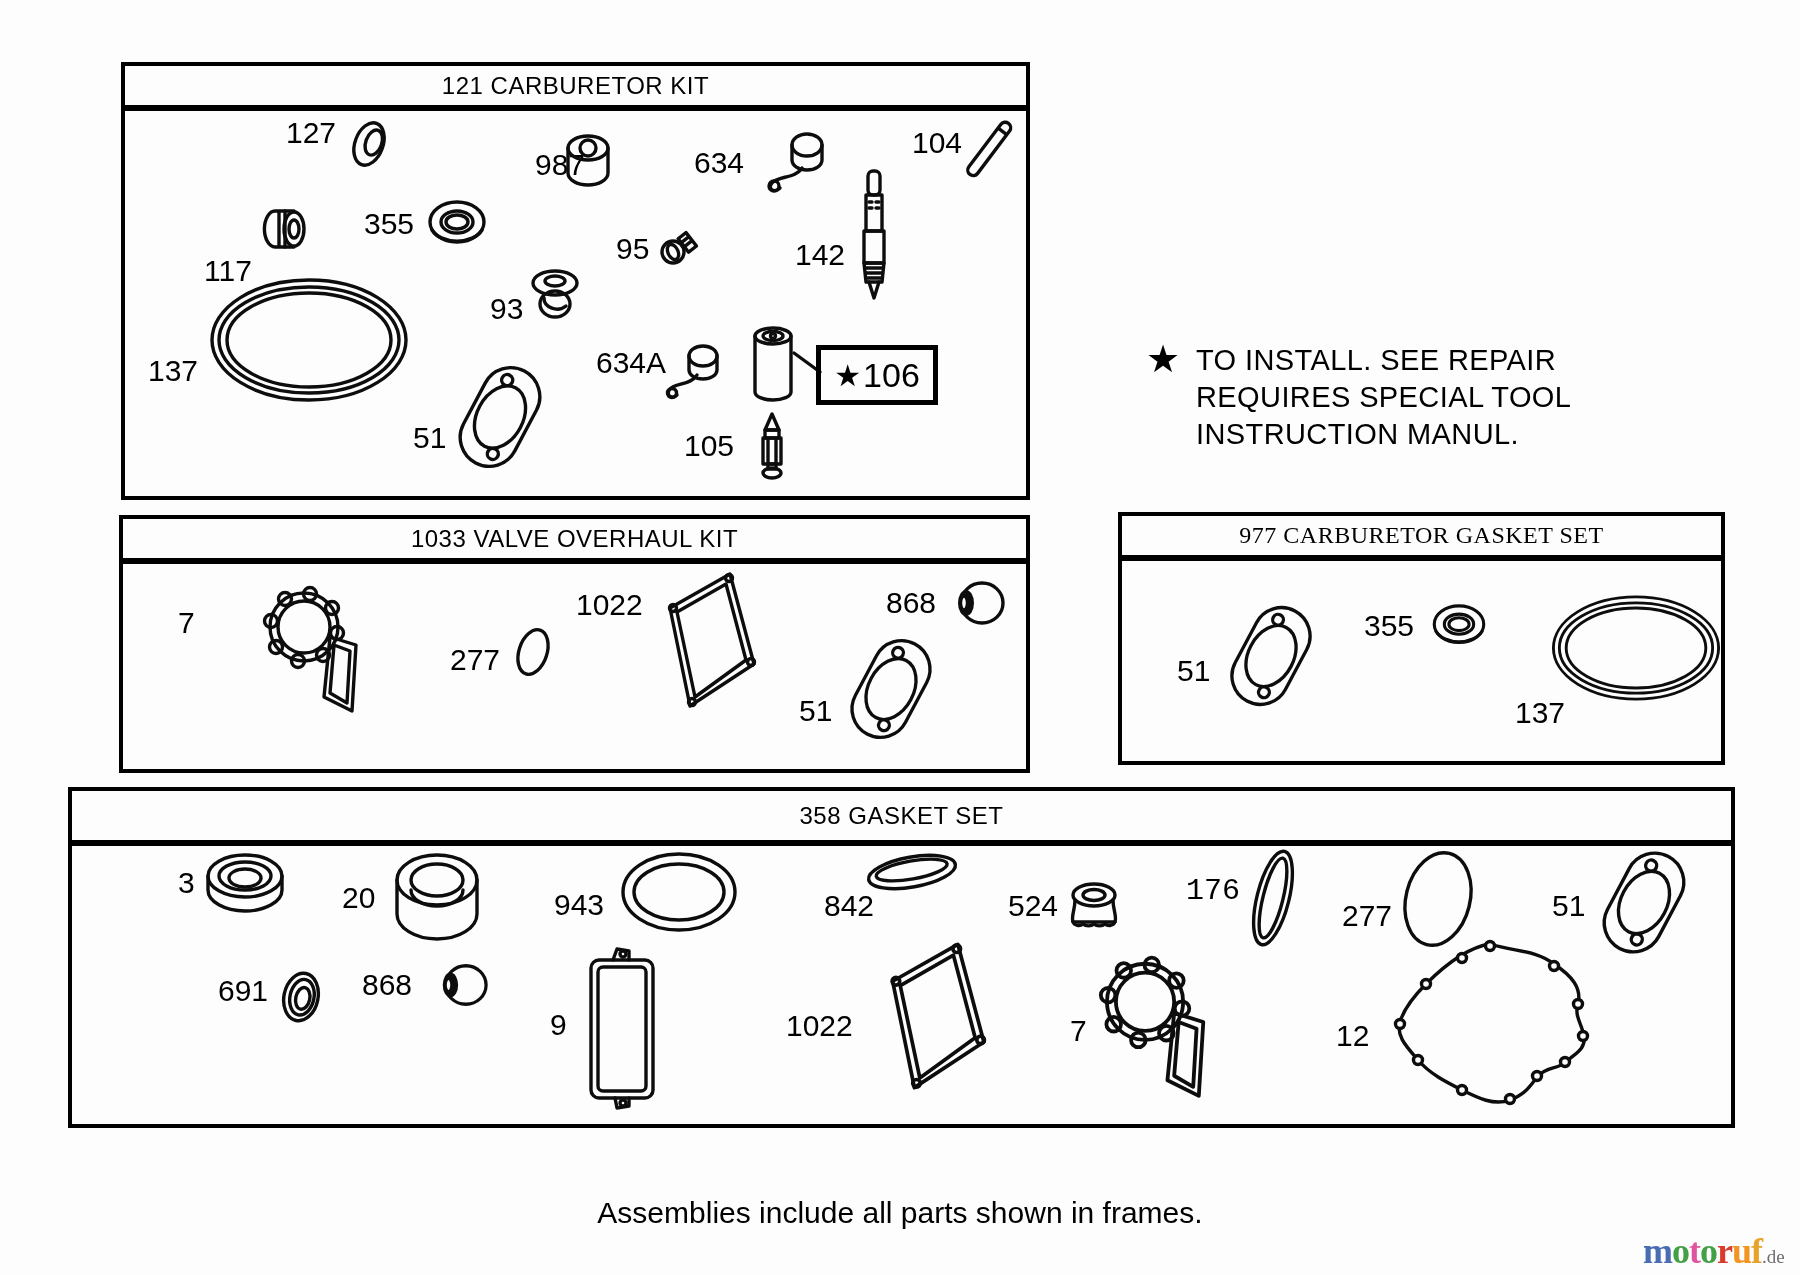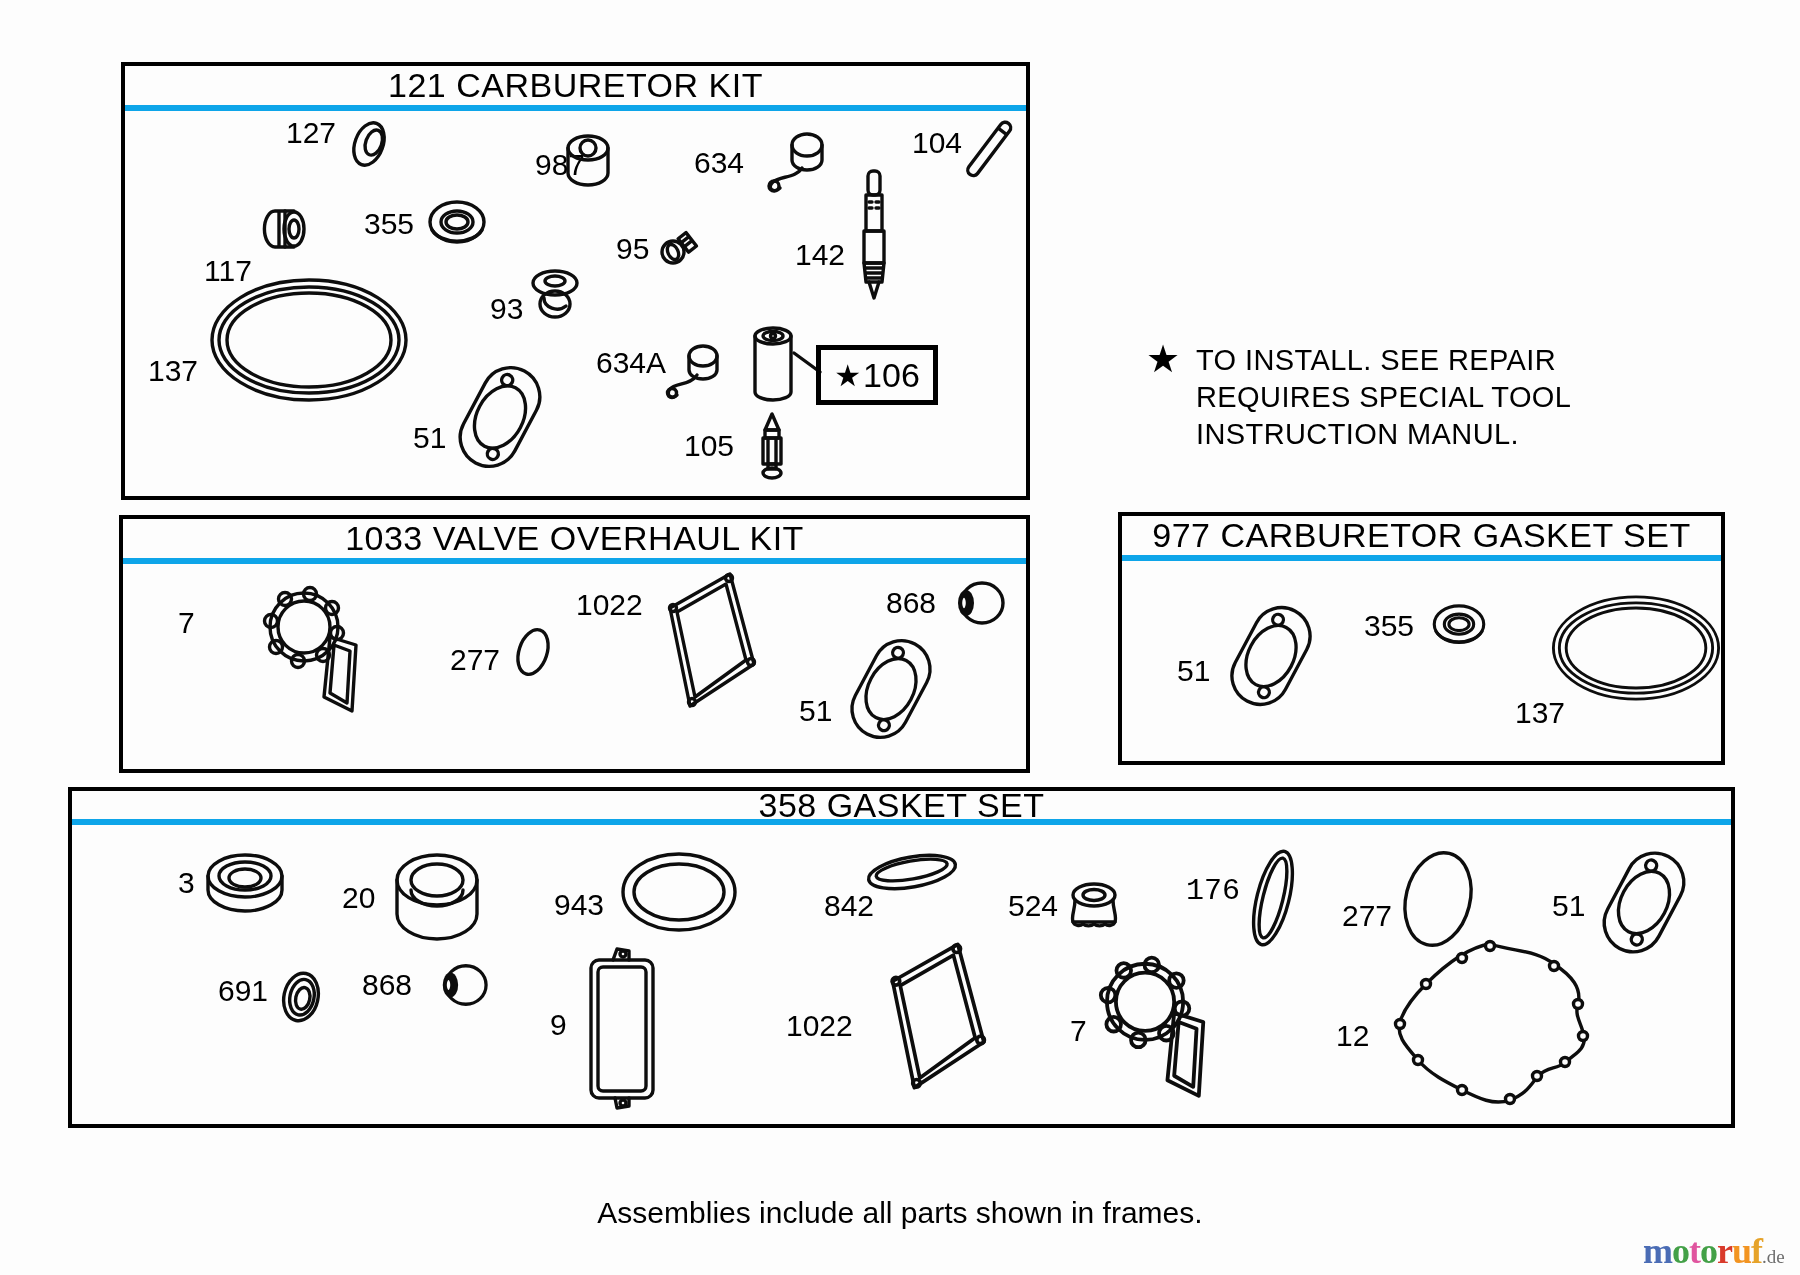--- a/index.html
+++ b/index.html
@@ -1,20 +1,20 @@
 <!DOCTYPE html>
 <html><head>
 <meta charset="utf-8">
 <style>
   html,body{margin:0;padding:0;background:#fff;}
   .canvas{position:relative;width:1800px;height:1275px;background:#fdfdfd;
           font-family:"Liberation Sans", sans-serif;color:#000;overflow:hidden;}
   .frame{position:absolute;border:4px solid #000;background:#fdfdfd;box-sizing:border-box;}
   .frame-title{display:flex;align-items:center;justify-content:center;
-               border-bottom:6px solid #0ea5e9;font-size:34px;letter-spacing:.5px;
+               border-bottom:6px solid #000000;font-size:24px;letter-spacing:.5px;
                box-sizing:border-box;white-space:nowrap;}
   .part-label{position:absolute;font-size:30px;line-height:34px;white-space:nowrap;}
   .psvg{position:absolute;overflow:visible;}
   .psvg *{stroke:#0d0d0d;fill:none;stroke-width:3.4;stroke-linecap:round;stroke-linejoin:round;}
   .psvg .fill{fill:#0d0d0d;stroke:none;}
   .psvg .wfill{fill:#fdfdfd;}
   .callout-box{position:absolute;border:5px solid #000;display:flex;align-items:center;
                justify-content:center;box-sizing:border-box;font-size:34px;}
   .callout-box .star{font-size:30px;margin-right:2px;}
   .note{position:absolute;font-size:29px;line-height:37px;letter-spacing:.4px;}
@@ -221,21 +221,21 @@
   <div class="part-label" style="left:799px;top:694px;">51</div>
   <svg class="psvg" style="left:842px;top:636px;" width="98" height="107" viewBox="0 0 100 107">
     <g transform="rotate(28 50 53)">
       <rect x="21" y="1" width="58" height="104" rx="29"></rect>
       <ellipse cx="50" cy="53" rx="23" ry="33"></ellipse>
       <circle cx="39" cy="17" r="5.5"></circle>
         <circle cx="61" cy="89" r="5.5"></circle>
     </g>
   </svg>
 
-  <div class="frame" style="left:1118px;top:512px;width:607px;height:253px;">
+  <div class="frame" style="left:1118px;top:512px;width:607px;height:253px;font-family:Liberation Serif, serif;">
     <div class="frame-title" style="height:45px;">977 CARBURETOR GASKET SET</div>
   </div>
 
   <div class="part-label" style="left:1177px;top:654px;">51</div>
   <svg class="psvg" style="left:1221px;top:604px;" width="100" height="105" viewBox="0 0 100 107">
     <g transform="rotate(28 50 53)">
       <rect x="21" y="1" width="58" height="104" rx="29"></rect>
       <ellipse cx="50" cy="53" rx="23" ry="33"></ellipse>
       <circle cx="39" cy="17" r="5.5"></circle>
         <circle cx="61" cy="89" r="5.5"></circle>
@@ -251,21 +251,21 @@
   </svg>
 
   <div class="part-label" style="left:1515px;top:696px;">137</div>
   <svg class="psvg" style="left:1550px;top:592px;" width="172" height="112" viewBox="0 0 202 128">
     <ellipse cx="101" cy="64" rx="97" ry="60"></ellipse>
       <ellipse cx="101" cy="64" rx="90" ry="53"></ellipse>
       <ellipse cx="101" cy="64" rx="82" ry="47"></ellipse>
   </svg>
 
   <div class="frame" style="left:68px;top:787px;width:1667px;height:341px;">
-    <div class="frame-title" style="height:34px;">358 GASKET SET</div>
+    <div class="frame-title" style="height:55px;">358 GASKET SET</div>
   </div>
 
   <div class="part-label" style="left:178px;top:866px;">3</div>
   <svg class="psvg" style="left:204px;top:850px;" width="82" height="64" viewBox="0 0 82 64">
     <ellipse cx="41" cy="26" rx="37" ry="21"></ellipse>
       <ellipse cx="41" cy="26" rx="26" ry="14"></ellipse>
     <ellipse cx="41" cy="28" rx="16" ry="9"></ellipse>
     <path d="M4,26 L4,40 A37,21 0 0 0 78,40 L78,26"></path>
   </svg>
 

